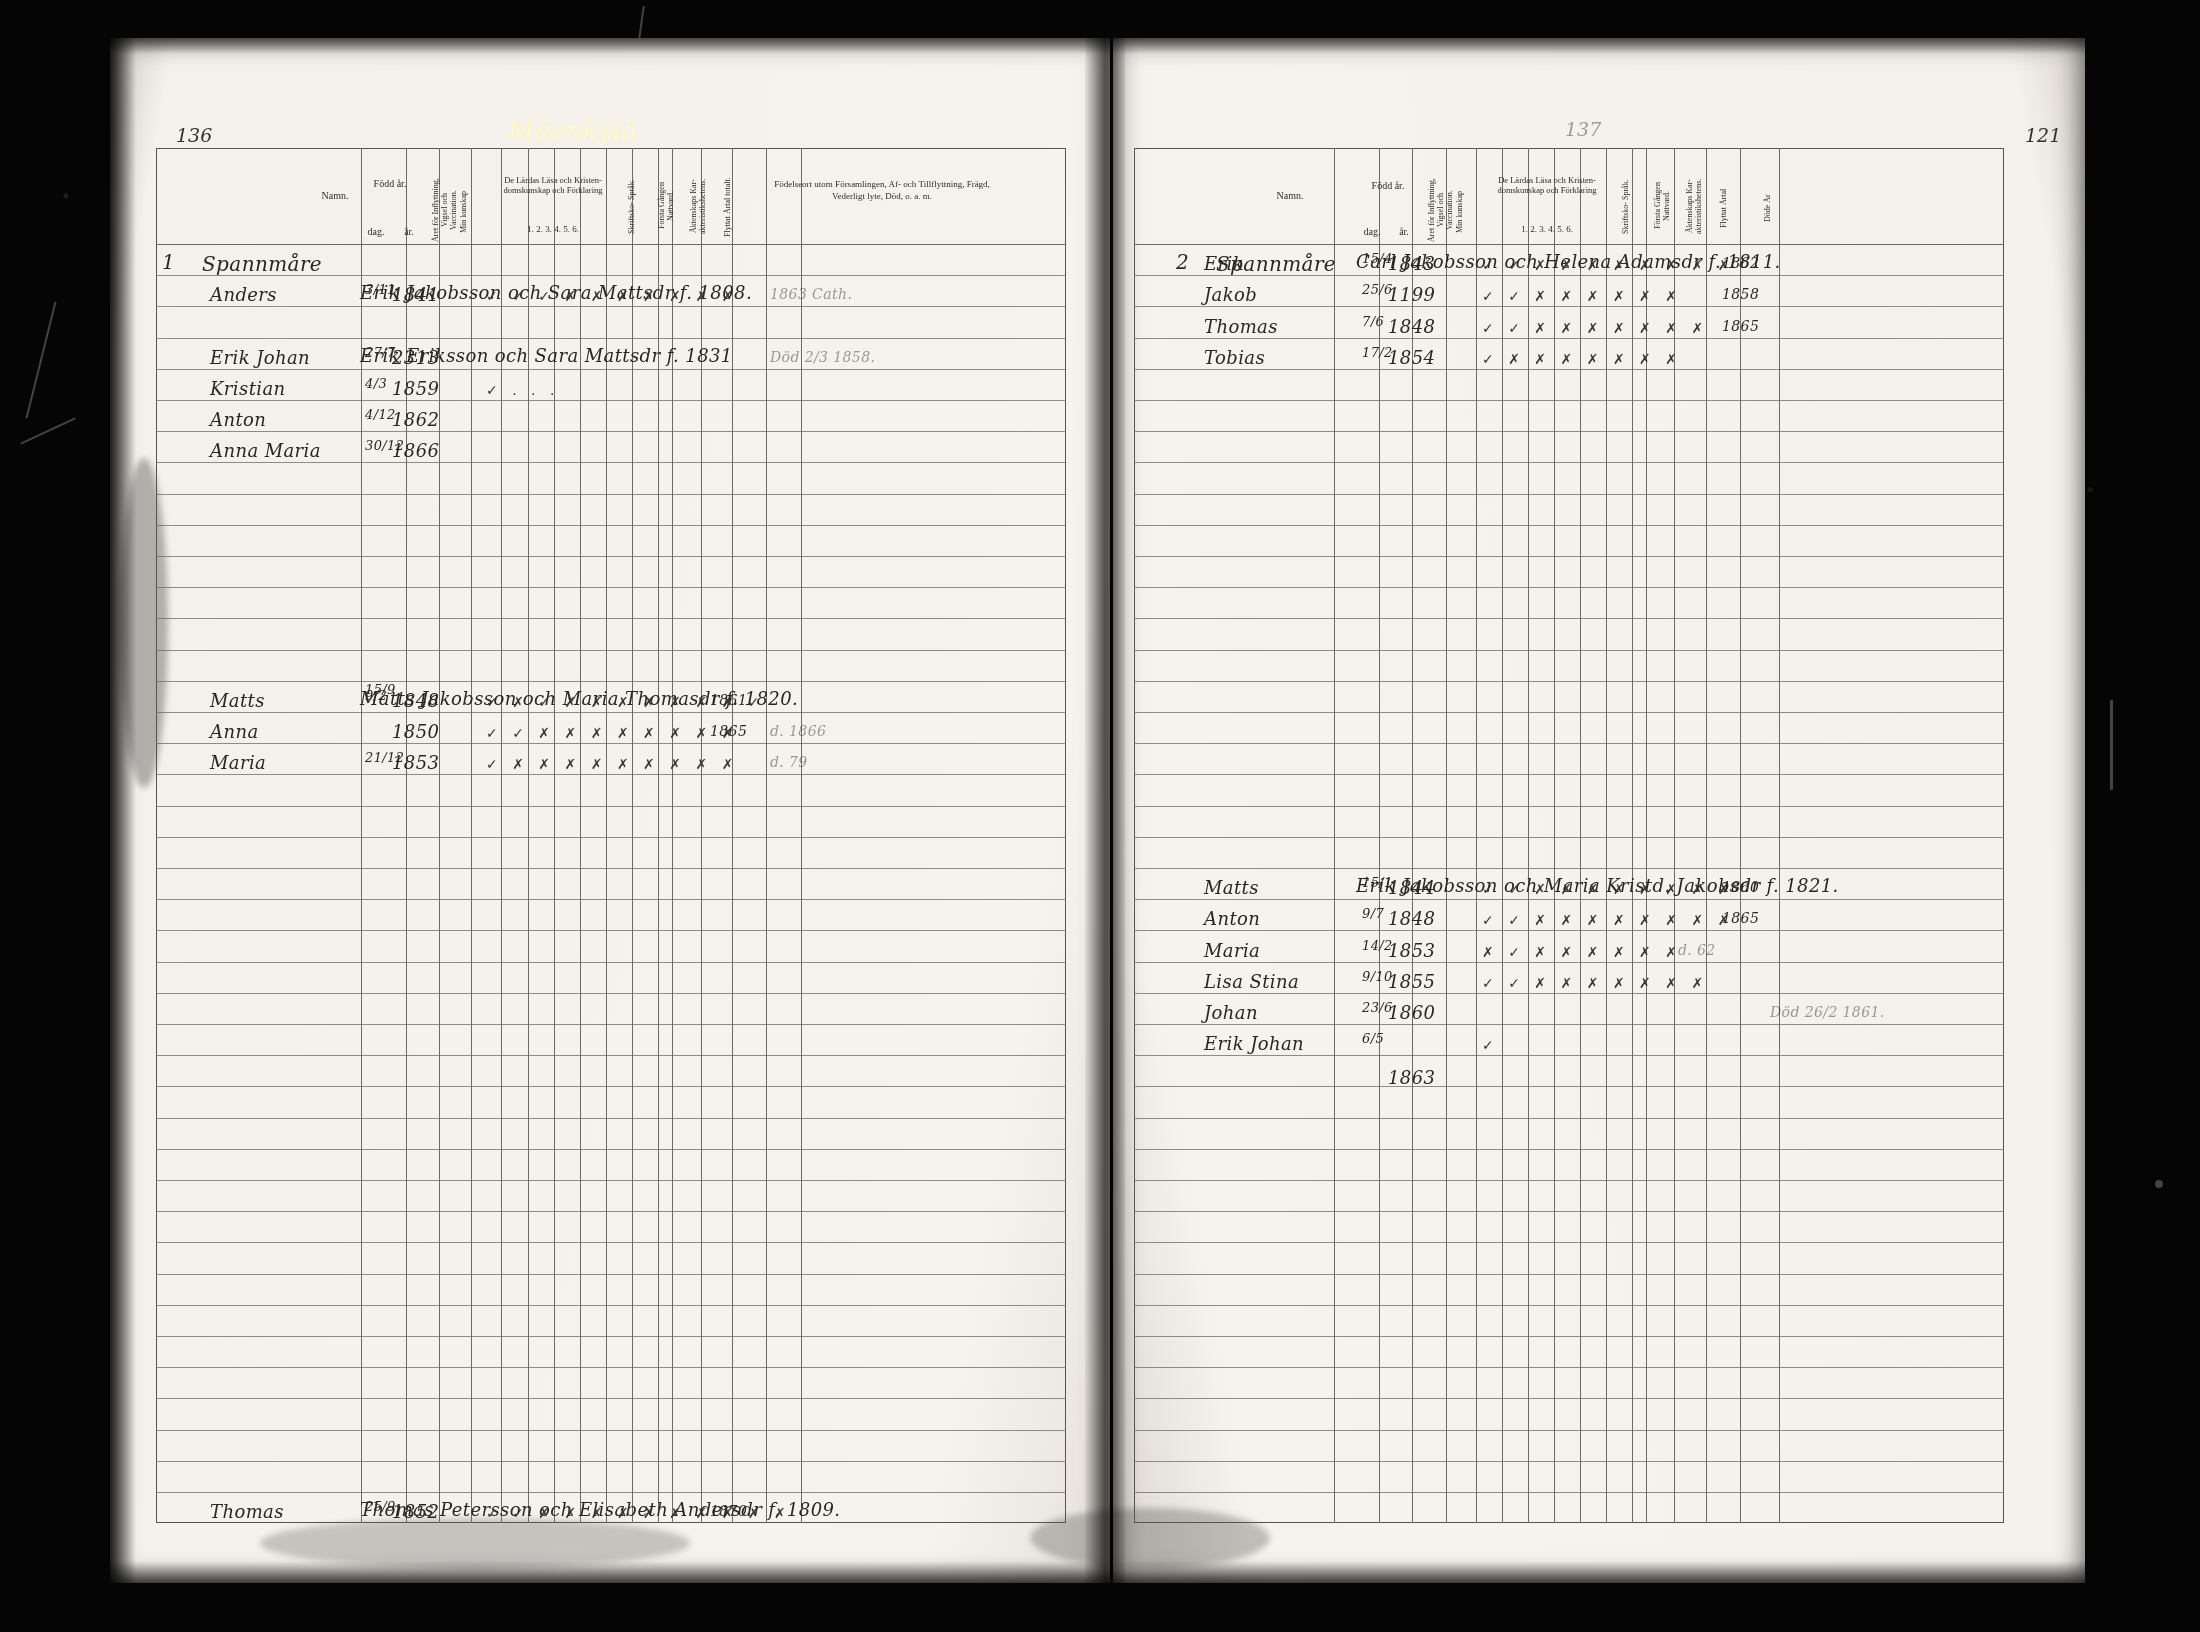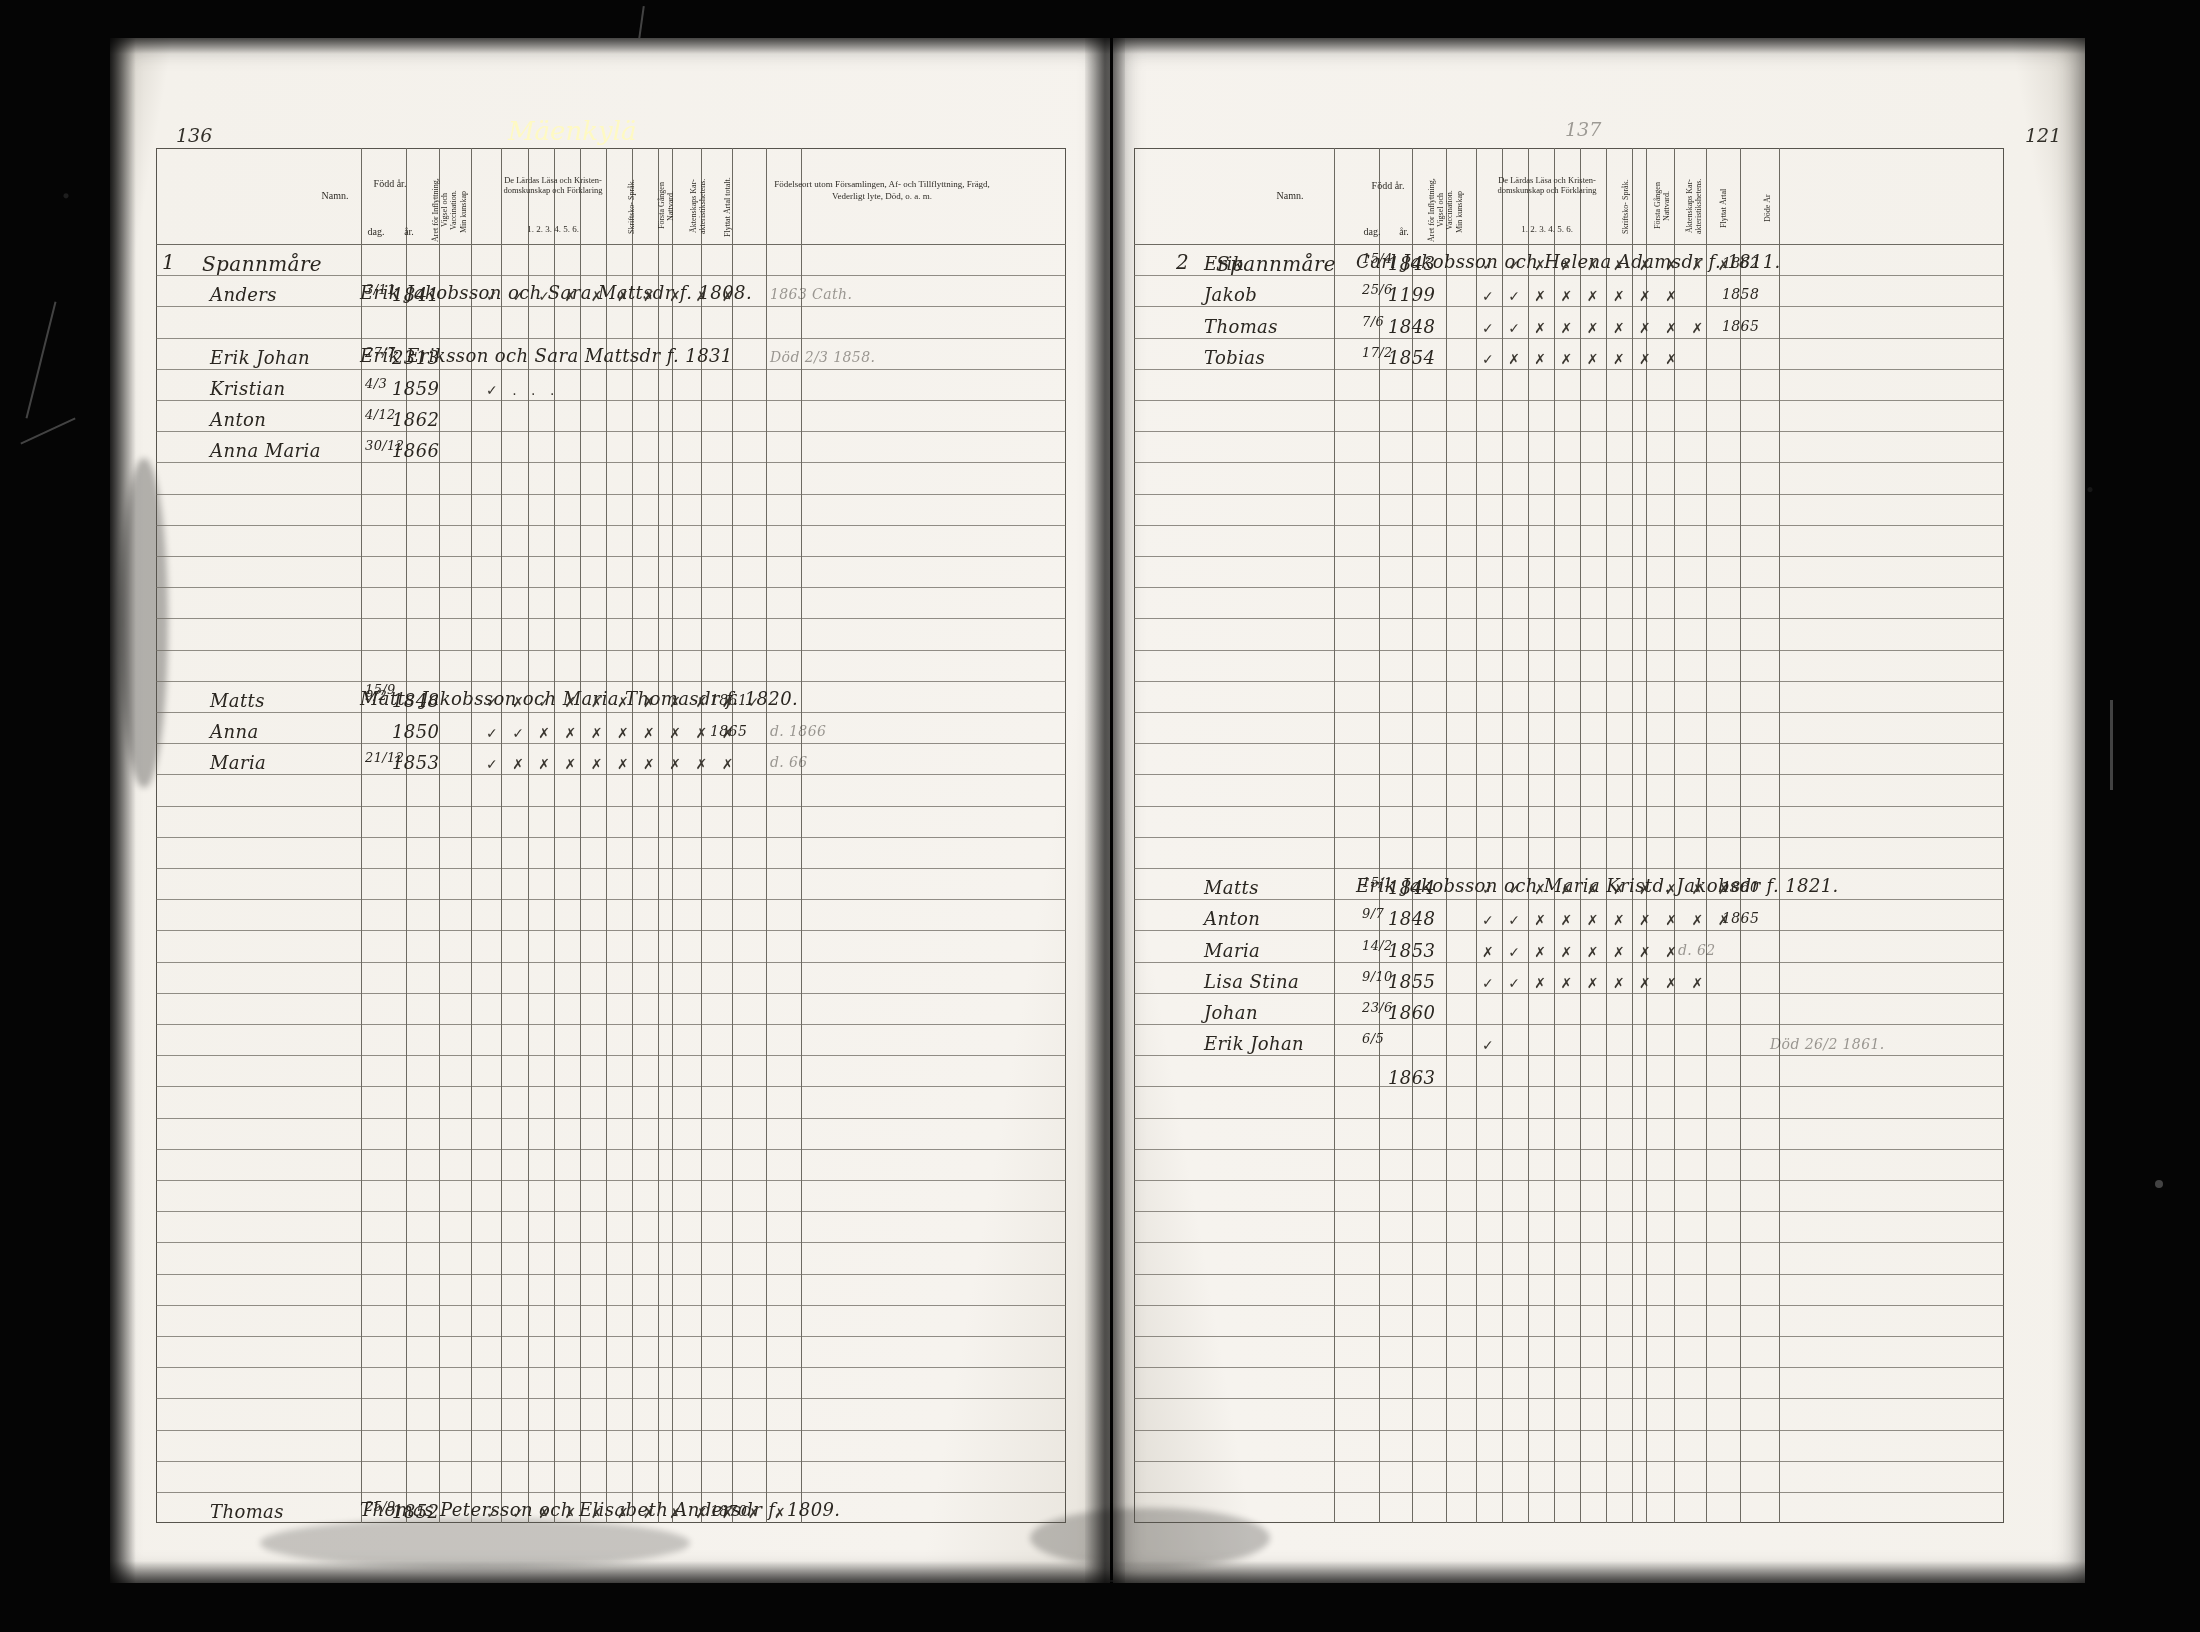--- a/index.html
+++ b/index.html
@@ -187,21 +187,21 @@
         <div class="hand md" style="position: absolute; left: 100px; top: 683.2px;">Anna</div>
         <div class="hand sm" style="position: absolute; left: 255px; top: 644px; font-size: 13px; text-align: right;">15/9</div>
         <div class="hand md" style="position: absolute; left: 282px; top: 683.2px;">1850</div>
         <div class="marks" style="position: absolute; left: 376px; top: 687.2px;">✓ ✓ ✗  ✗ ✗ ✗ ✗ ✗ ✗ ✗</div>
         <div class="hand sm" style="position: absolute; left: 600px; top: 685.2px; font-size: 14px;">1865</div>
         <div class="hand sm faint" style="position: absolute; left: 660px; top: 685.2px; font-size: 14px;">d. 1866</div>
         <div class="hand md" style="position: absolute; left: 100px; top: 714.4px;">Maria</div>
         <div class="hand sm" style="position: absolute; left: 255px; top: 712.4px; font-size: 13px;">21/12</div>
         <div class="hand md" style="position: absolute; left: 282px; top: 714.4px;">1853</div>
         <div class="marks" style="position: absolute; left: 376px; top: 718.4px;">✓  ✗ ✗ ✗ ✗ ✗ ✗ ✗ ✗ ✗</div>
-        <div class="hand sm faint" style="position: absolute; left: 660px; top: 716.4px; font-size: 14px;">d. 66</div>
+        <div class="hand sm faint" style="position: absolute; left: 660px; top: 716.4px; font-size: 14px;">d. 79</div>
         <div class="hand md" style="position: absolute; left: 250px; top: 1461.2px;">Thomas Petersson och Elisabeth Andersdr f. 1809.</div>
         <div class="hand md" style="position: absolute; left: 100px; top: 1463.2px;">Thomas</div>
         <div class="hand sm" style="position: absolute; left: 255px; top: 1461.2px; font-size: 13px;">25/9</div>
         <div class="hand md" style="position: absolute; left: 282px; top: 1463.2px;">1852</div>
         <div class="marks" style="position: absolute; left: 376px; top: 1467.2px;">✓ ✓ ✗ ✗ ✗ ✗ ✗ ✗ ✗ ✗ ✗ ✗</div>
         <div class="hand sm" style="position: absolute; left: 600px; top: 1465.2px; font-size: 14px;">1870</div>
       </div>
 
     <div class="pgnum" style="position:absolute;left:1915px;top:86px;">121</div>
     <div class="pgnum faint" style="position:absolute;left:1455px;top:80px;">137</div>
@@ -321,20 +321,20 @@
         <div class="hand md" style="position: absolute; left: 1278px; top: 901.6px;">1853</div>
         <div class="marks" style="position: absolute; left: 1372px; top: 905.6px;">✗ ✓ ✗ ✗ ✗ ✗ ✗ ✗</div>
         <div class="hand sm faint" style="position: absolute; left: 1568px; top: 903.6px; font-size: 14px;">d. 62</div>
         <div class="hand md" style="position: absolute; left: 1094px; top: 932.8px;">Lisa Stina</div>
         <div class="hand sm" style="position: absolute; left: 1252px; top: 930.8px; font-size: 13px;">9/10</div>
         <div class="hand md" style="position: absolute; left: 1278px; top: 932.8px;">1855</div>
         <div class="marks" style="position: absolute; left: 1372px; top: 936.8px;">✓ ✓ ✗ ✗ ✗ ✗ ✗ ✗ ✗</div>
         <div class="hand md" style="position: absolute; left: 1094px; top: 964px;">Johan</div>
         <div class="hand sm" style="position: absolute; left: 1252px; top: 962px; font-size: 13px;">23/6</div>
         <div class="hand md" style="position: absolute; left: 1278px; top: 964px;">1860</div>
-        <div class="hand sm faint" style="position: absolute; left: 1660px; top: 966px; font-size: 14px; margin-top: 32px;">Död 26/2 1861.</div>
+        <div class="hand sm faint" style="position: absolute; left: 1660px; top: 966px; font-size: 14px;">Död 26/2 1861.</div>
         <div class="hand md" style="position: absolute; left: 1094px; top: 995.2px;">Erik Johan</div>
         <div class="hand sm" style="position: absolute; left: 1252px; top: 993.2px; font-size: 13px;">6/5</div>
         <div class="hand md" style="position: absolute; left: 1278px; top: 995.2px; margin-top: 34px;">1863</div>
         <div class="marks" style="position: absolute; left: 1372px; top: 999.2px;">✓</div>
       </div>
   </div>
 </div>
 
 </body></html>

